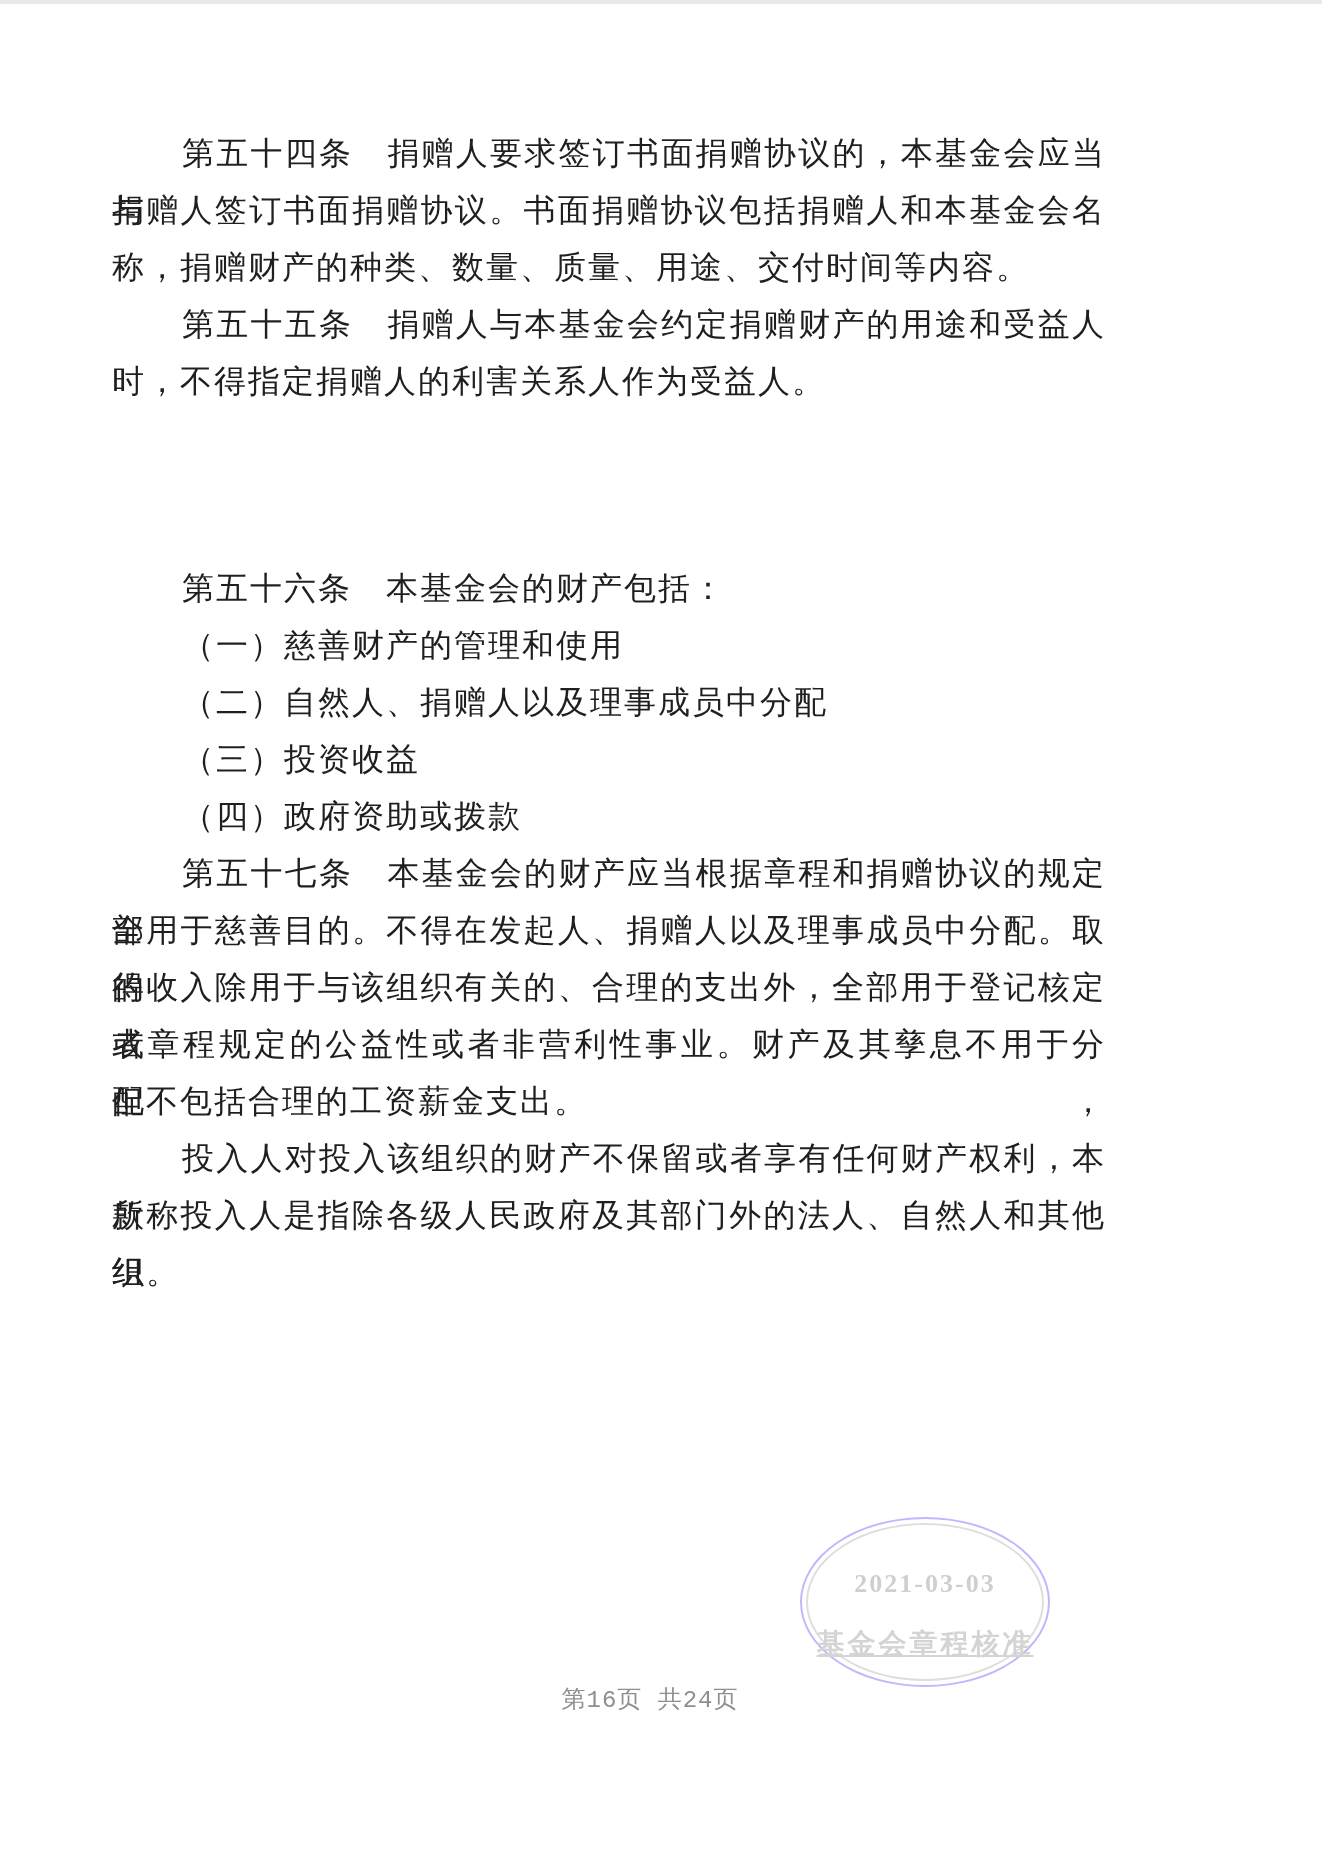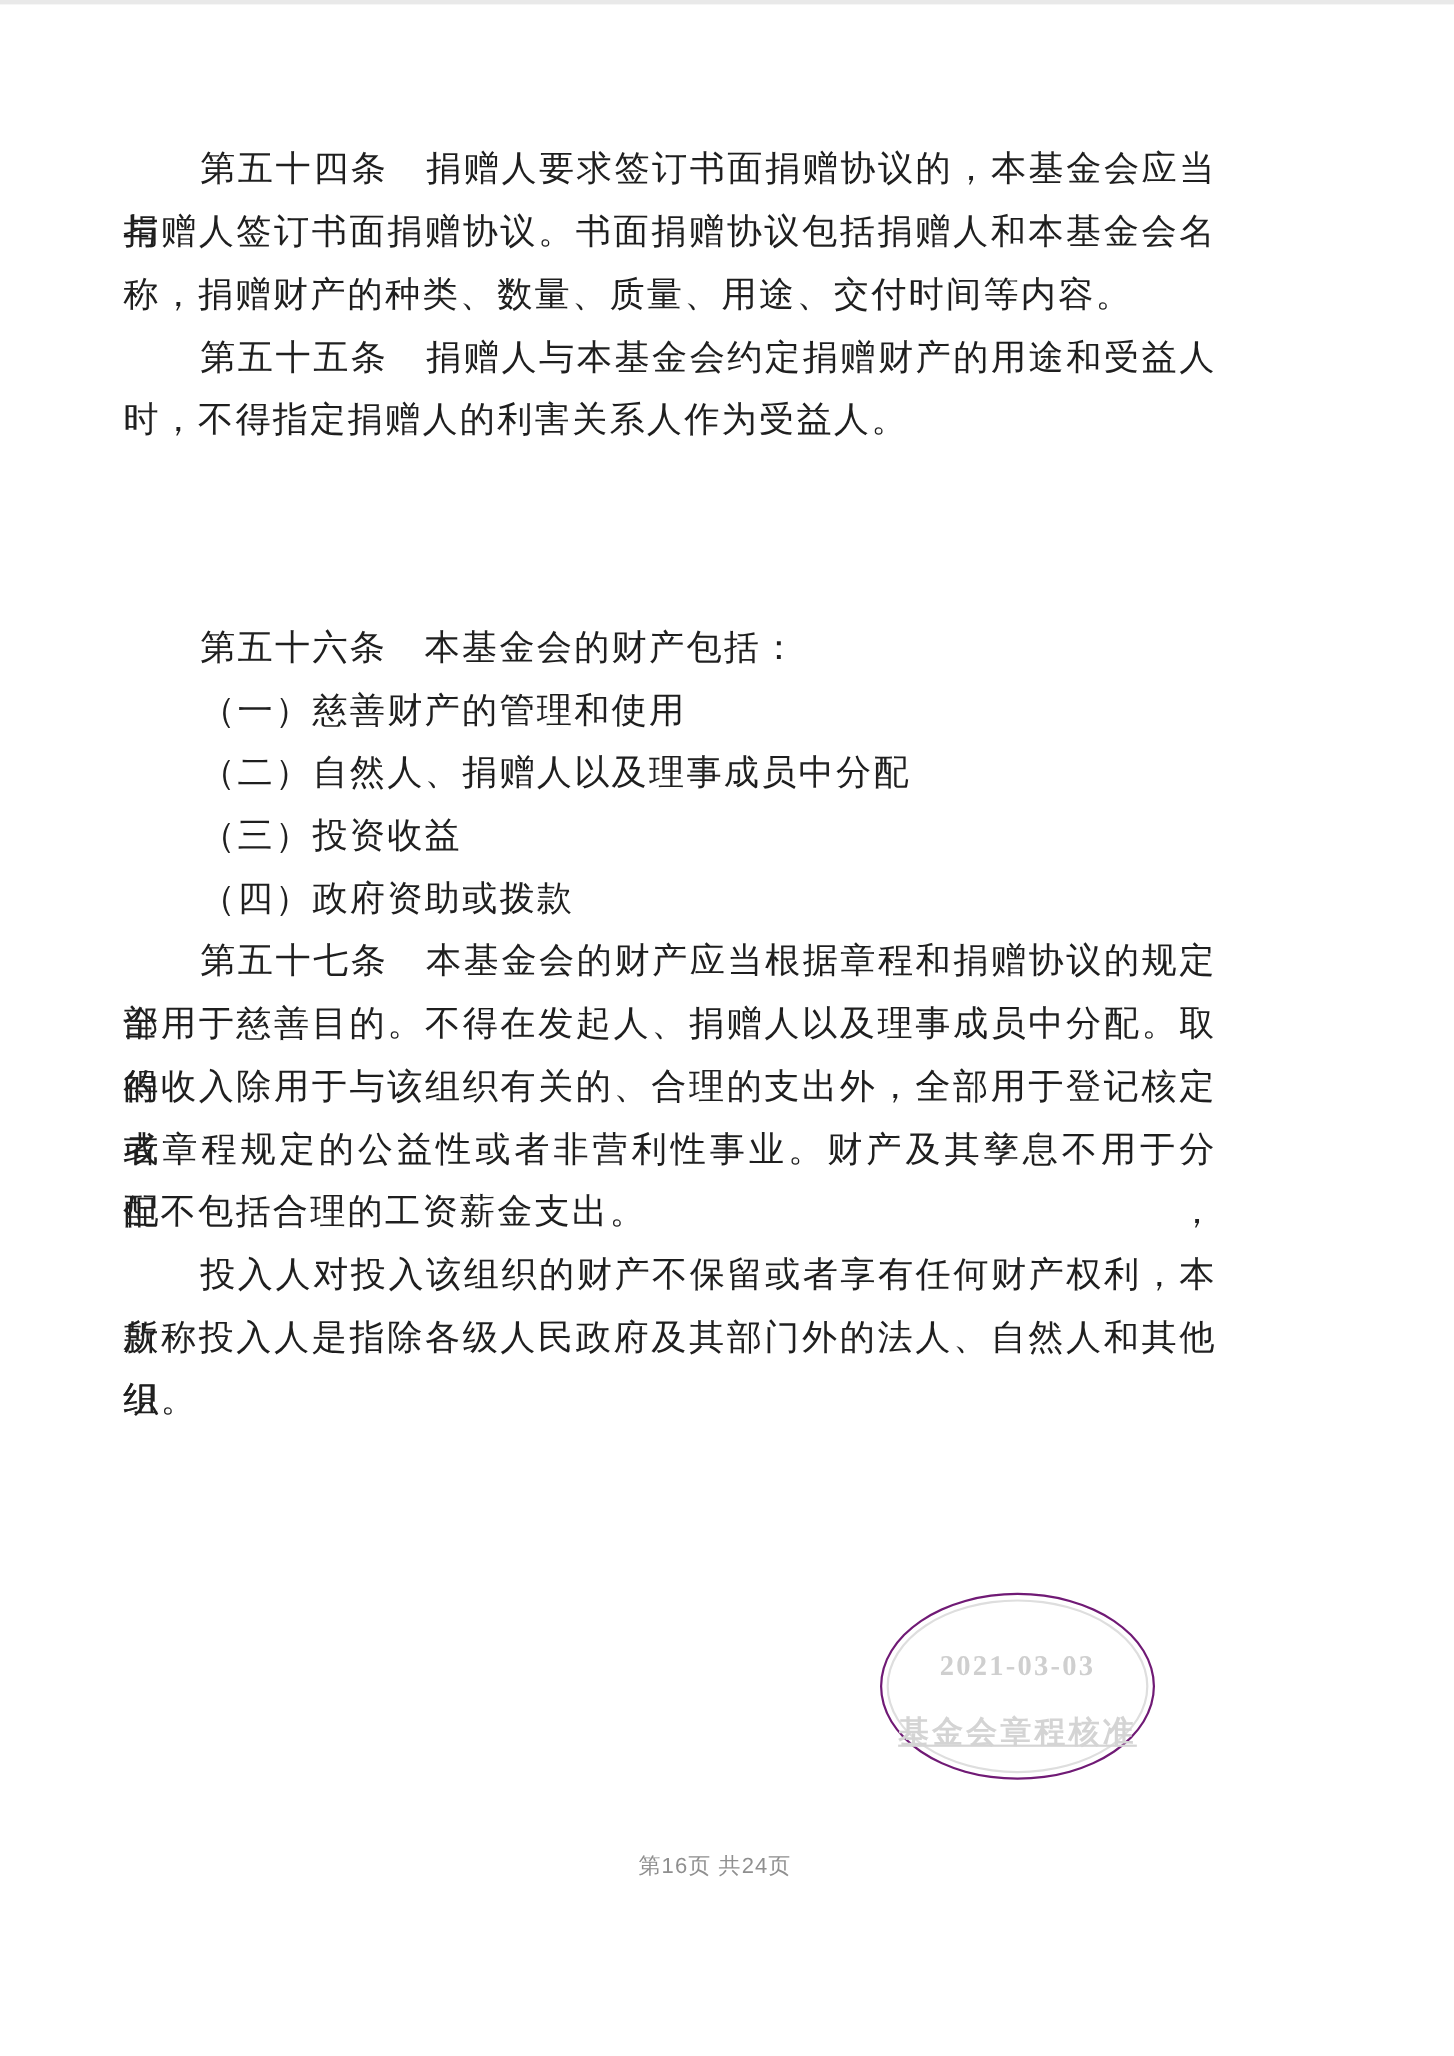--- a/index.html
+++ b/index.html
@@ -33,23 +33,23 @@
     height:60px; line-height:60px;
     text-align:center;
     font-family:"Liberation Sans","DejaVu Sans",sans-serif;
     font-weight:bold;
     font-size:37px;
     letter-spacing:1px;
     color:#111111;
   }
   .stamp {
     position:absolute;
-    left:800px; top:1444px;
+    left:800px; top:1513px;
     width:250px; height:170px;
-    border:2px solid #701a75;
+    border:2px solid #c4b5fd;
     border-radius:50%;
     box-sizing:border-box;
   }
   .stamp-inner {
     position:absolute;
     left:4px; right:4px; top:4px; bottom:4px;
     border:2px solid #dedede;
     border-radius:50%;
   }
   .stamp-date {
@@ -70,22 +70,22 @@
     font-weight:bold;
     font-size:28px;
     letter-spacing:3px;
     color:#d4d4d4;
     text-decoration:underline;
   }
   .footer {
     position:absolute;
     left:0; top:1679px; width:1300px;
     text-align:center;
-    font-family:Liberation Sans, sans-serif;
-    font-size:20px;
+    font-family:Liberation Mono, monospace;
+    font-size:24px;
     letter-spacing:1px;
     color:#8f8f8f;
   }
 </style>
 </head>
 <body>
 
 <div class="page">
 
   <div class="content">

